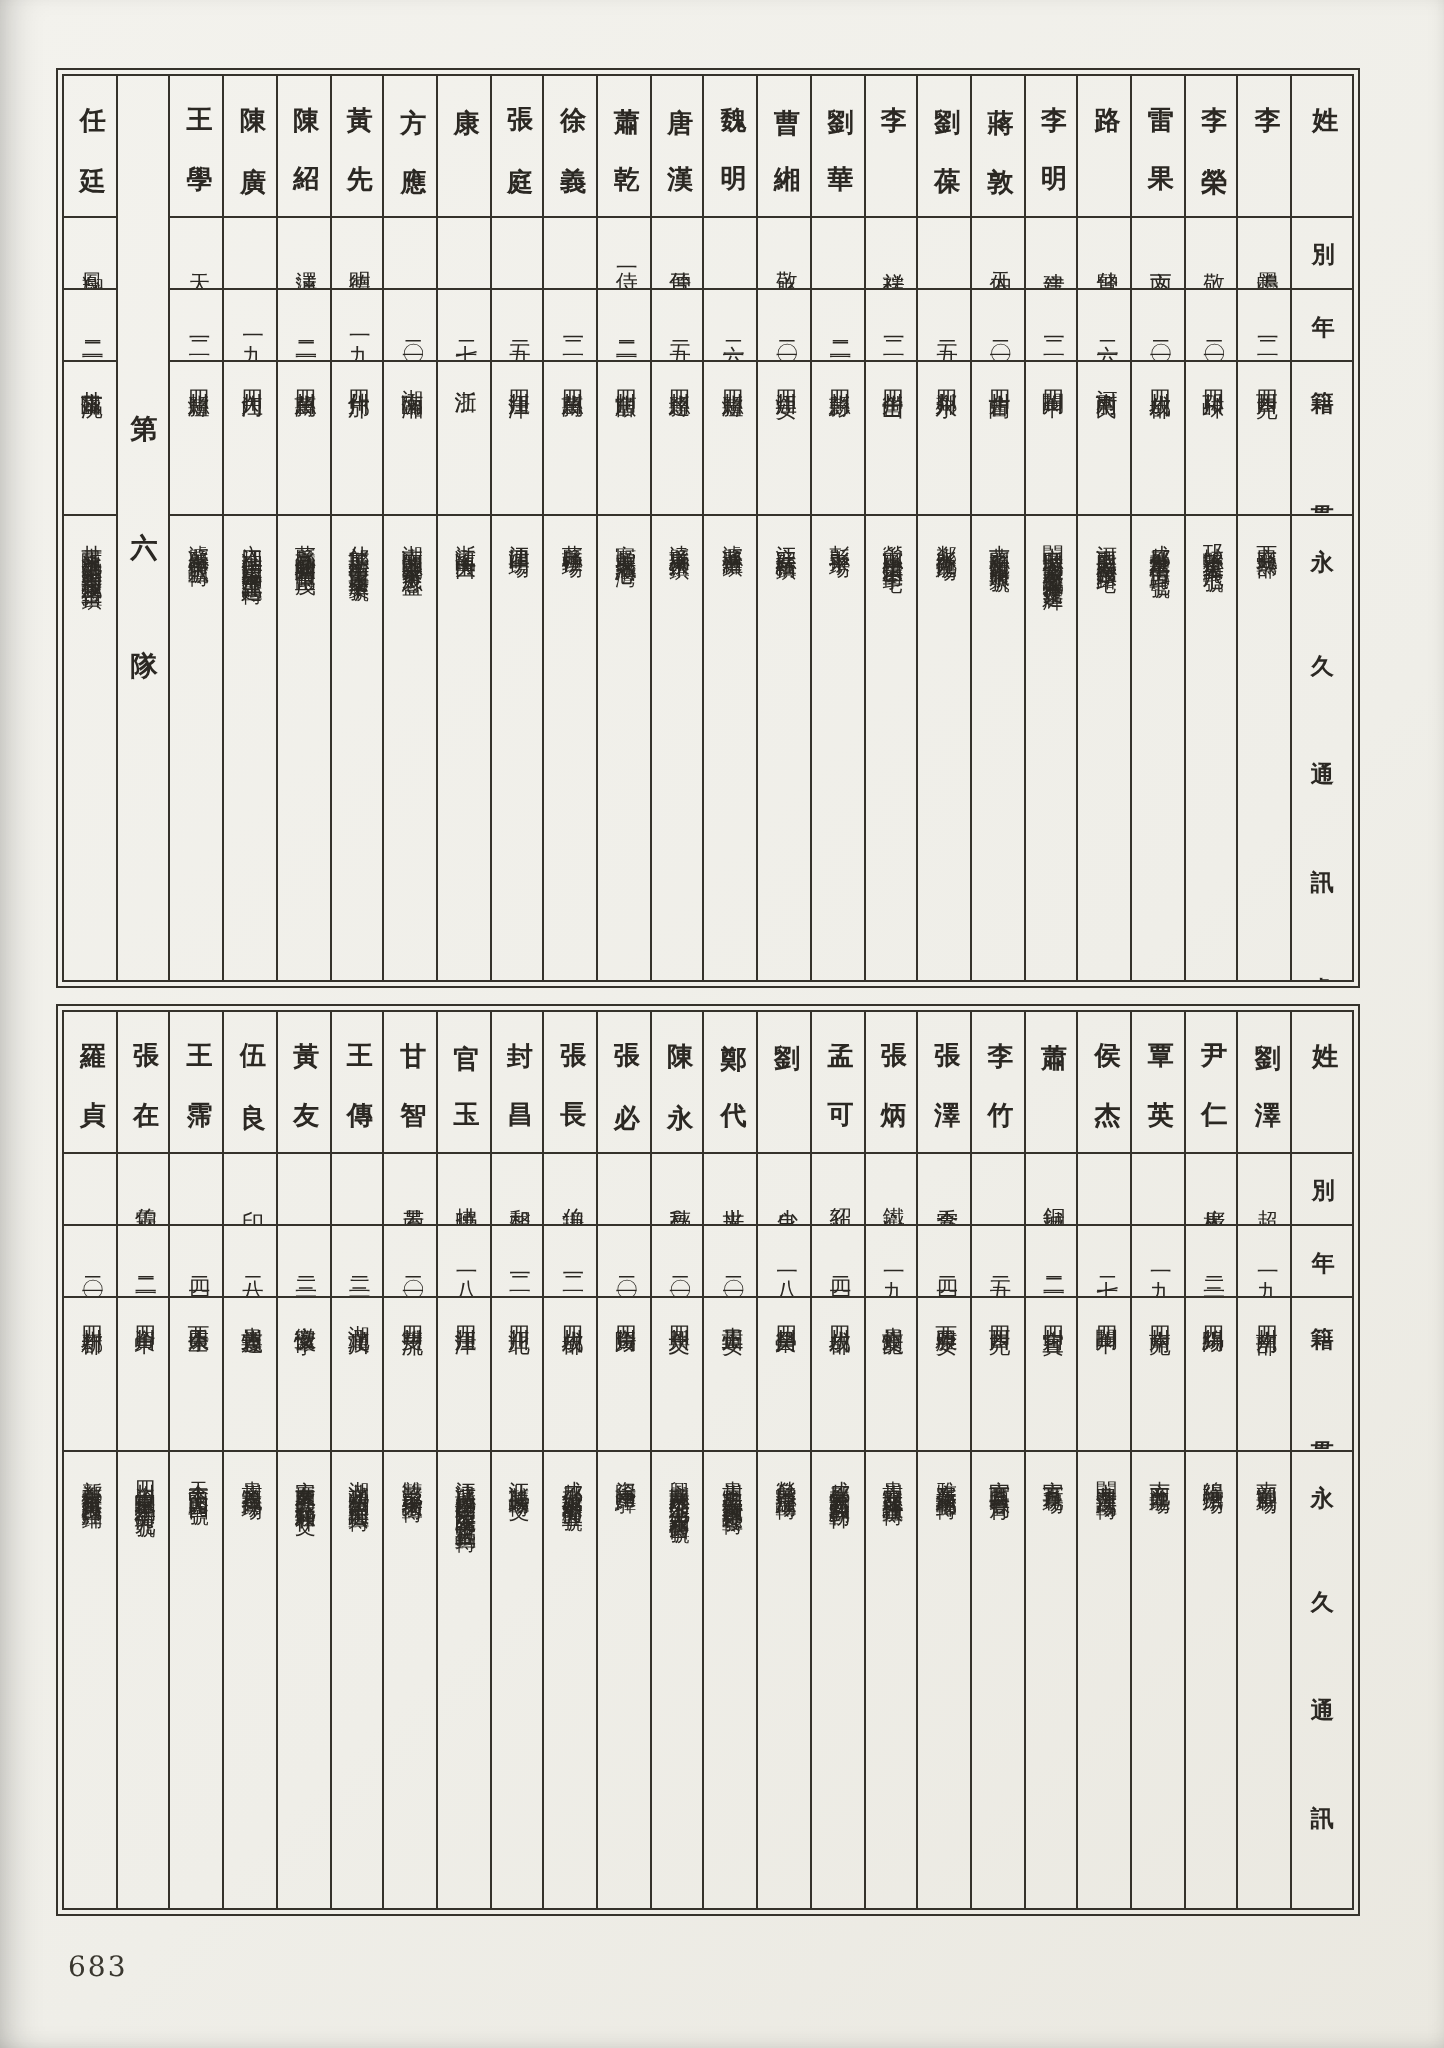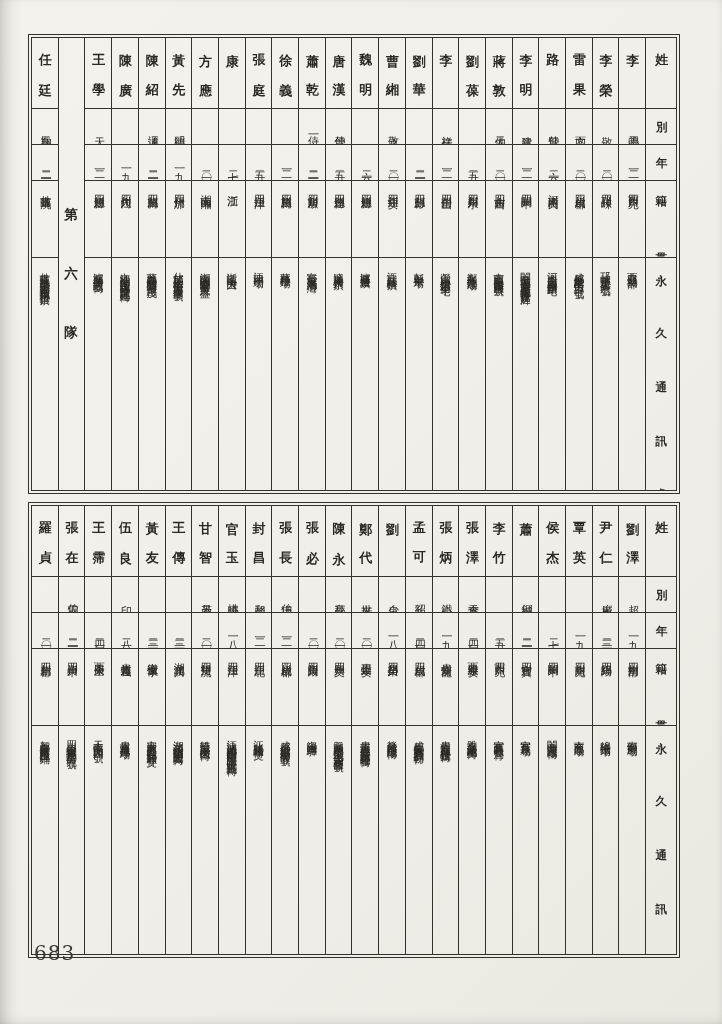--- a/index.html
+++ b/index.html
@@ -89,22 +89,22 @@
 
   
   .col-team{justify-content:flex-start;}
   .col-team .team-cell{border-bottom:none;height:100%;padding-top:158px;box-sizing:border-box;}
   .col-team .vtext{
     height:118px;font-size:13.5px;font-weight:700;
     text-align:justify;text-align-last:justify;
   }
 
   .page-number{
-    position:absolute;left:34px;top:941px;
-    font-size:20px;color:#3a372f;letter-spacing:1px;
+    position:absolute;left:34px;top:976px;
+    font-size:14px;color:#3a372f;letter-spacing:1px;
     font-family:"DejaVu Serif","Liberation Serif",serif;
   }
 </style>
 </head>
 <body>
 
 <div class="page">
   <div class="tables-wrap">
     <div class="roster t-top">
       <div class="roster-inner">

